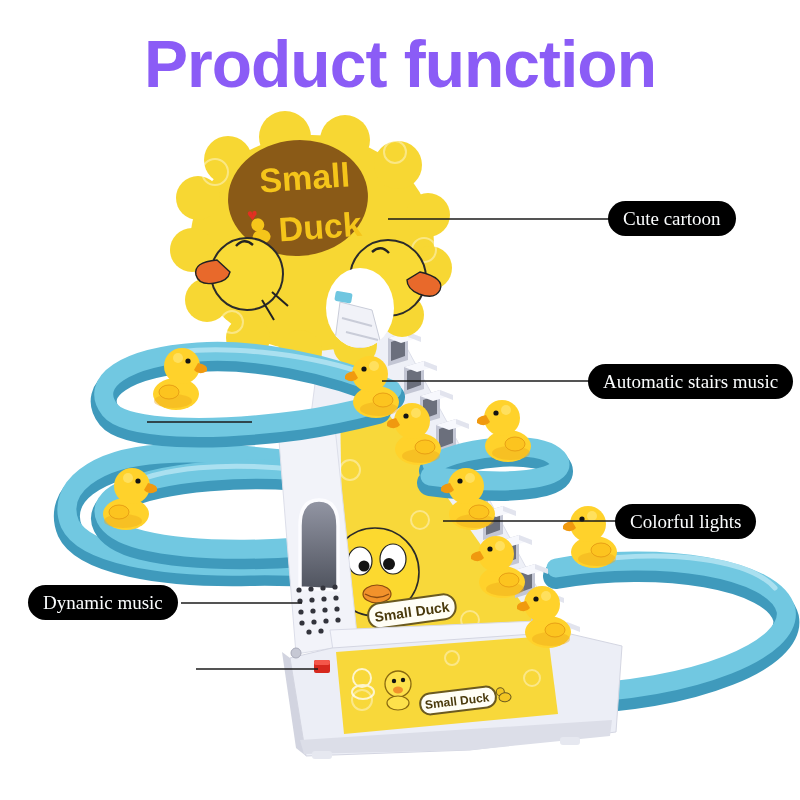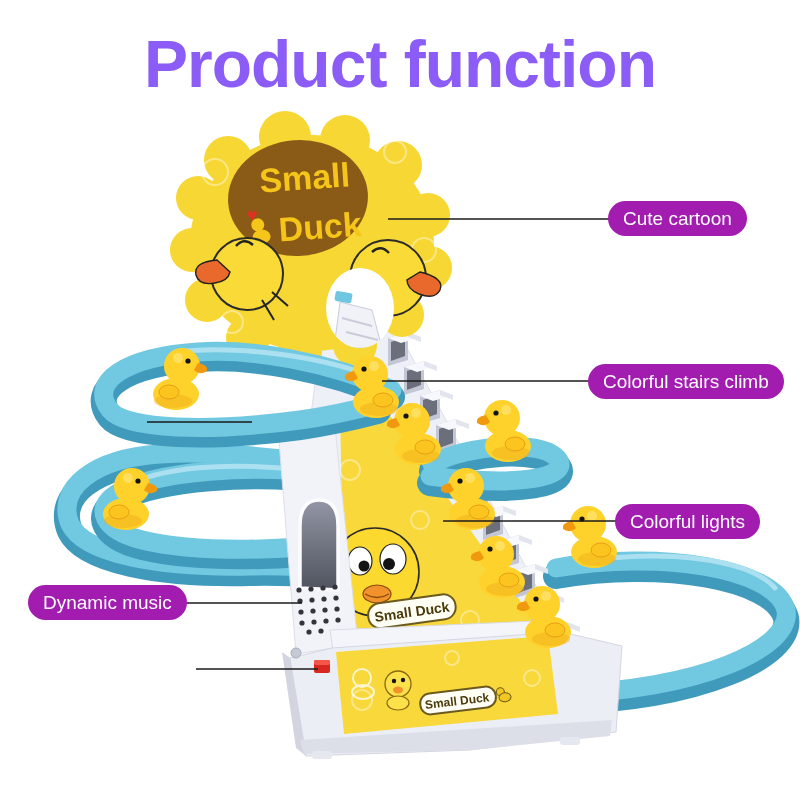--- a/index.html
+++ b/index.html
@@ -1,22 +1,22 @@
 <!DOCTYPE html>
 <html><head>
 <meta charset="utf-8">
 <style>
   html,body{margin:0;padding:0;background:#ffffff;}
   .stage{position:relative;width:800px;height:800px;background:#ffffff;overflow:hidden;
          font-family:"Liberation Sans", sans-serif;}
   .page-title{position:absolute;top:26px;left:0;width:800px;text-align:center;margin:0;
               font-size:66px;font-weight:800;letter-spacing:-1px;color:#8b5cf6;}
   .toy-svg{position:absolute;left:0;top:0;}
-  .callout{position:absolute;background:#a21caf;color:#fbfdfe;border-radius:20px;
-           font-size:19px;line-height:1;padding:8px 15px;white-space:nowrap;}
+  .callout{position:absolute;background:#000000;color:#fbfdfe;border-radius:20px;
+           font-size:19px;line-height:1;padding:8px 15px;white-space:nowrap;font-family:Liberation Serif, serif;}
   
   .rail-d{stroke:#3f9abc;stroke-width:26;fill:none;stroke-linecap:round;}
   .rail{stroke:#71c8e1;stroke-width:19;fill:none;stroke-linecap:round;}
   .rail-hi{stroke:#b4e4f2;stroke-width:5;fill:none;stroke-linecap:round;opacity:.85;}
   .lead{stroke:#1b1b1b;stroke-width:1.6;}
   .pat{fill:none;stroke:#ffffff;opacity:.4;stroke-width:2;}
 </style>
 </head>
 <body>
 
@@ -258,21 +258,21 @@
       <line class="lead" x1="443" y1="521" x2="616" y2="521"></line>
       <line class="lead" x1="181" y1="603" x2="302" y2="603"></line>
       <line class="lead" x1="196" y1="669" x2="318" y2="669"></line>
     </g>
   </svg>
 
   <div class="callout" style="left:608px;top:201px;">
     <span>Cute cartoon</span>
   </div>
   <div class="callout" style="left:588px;top:364px;">
-    <span>Colorful stairs climb</span>
+    <span>Automatic stairs music</span>
   </div>
   <div class="callout" style="left:28px;top:585px;">
     <span>Dynamic music</span>
   </div>
   <div class="callout" style="left:615px;top:504px;">
     <span>Colorful lights</span>
   </div>
 
 </div>
 

